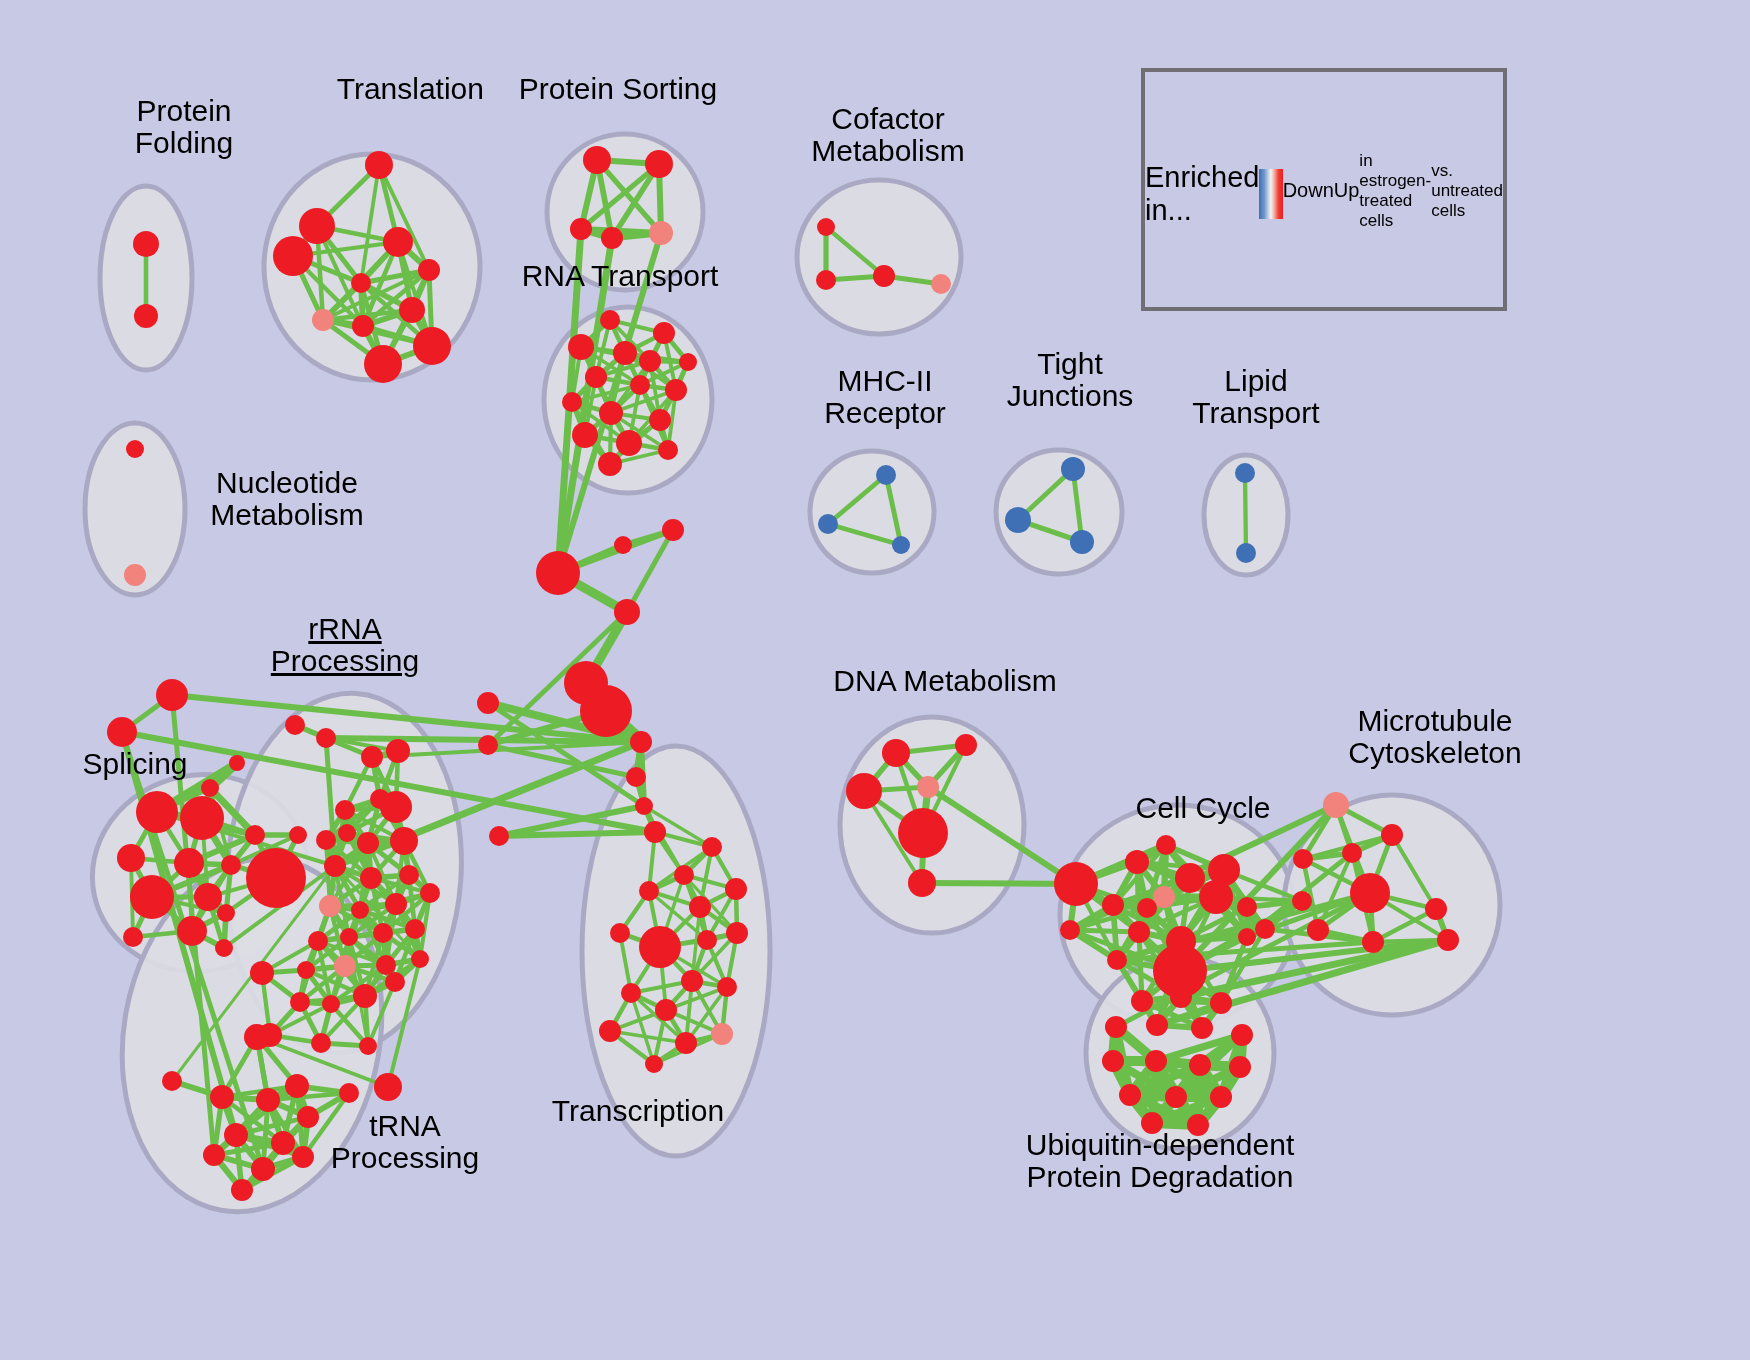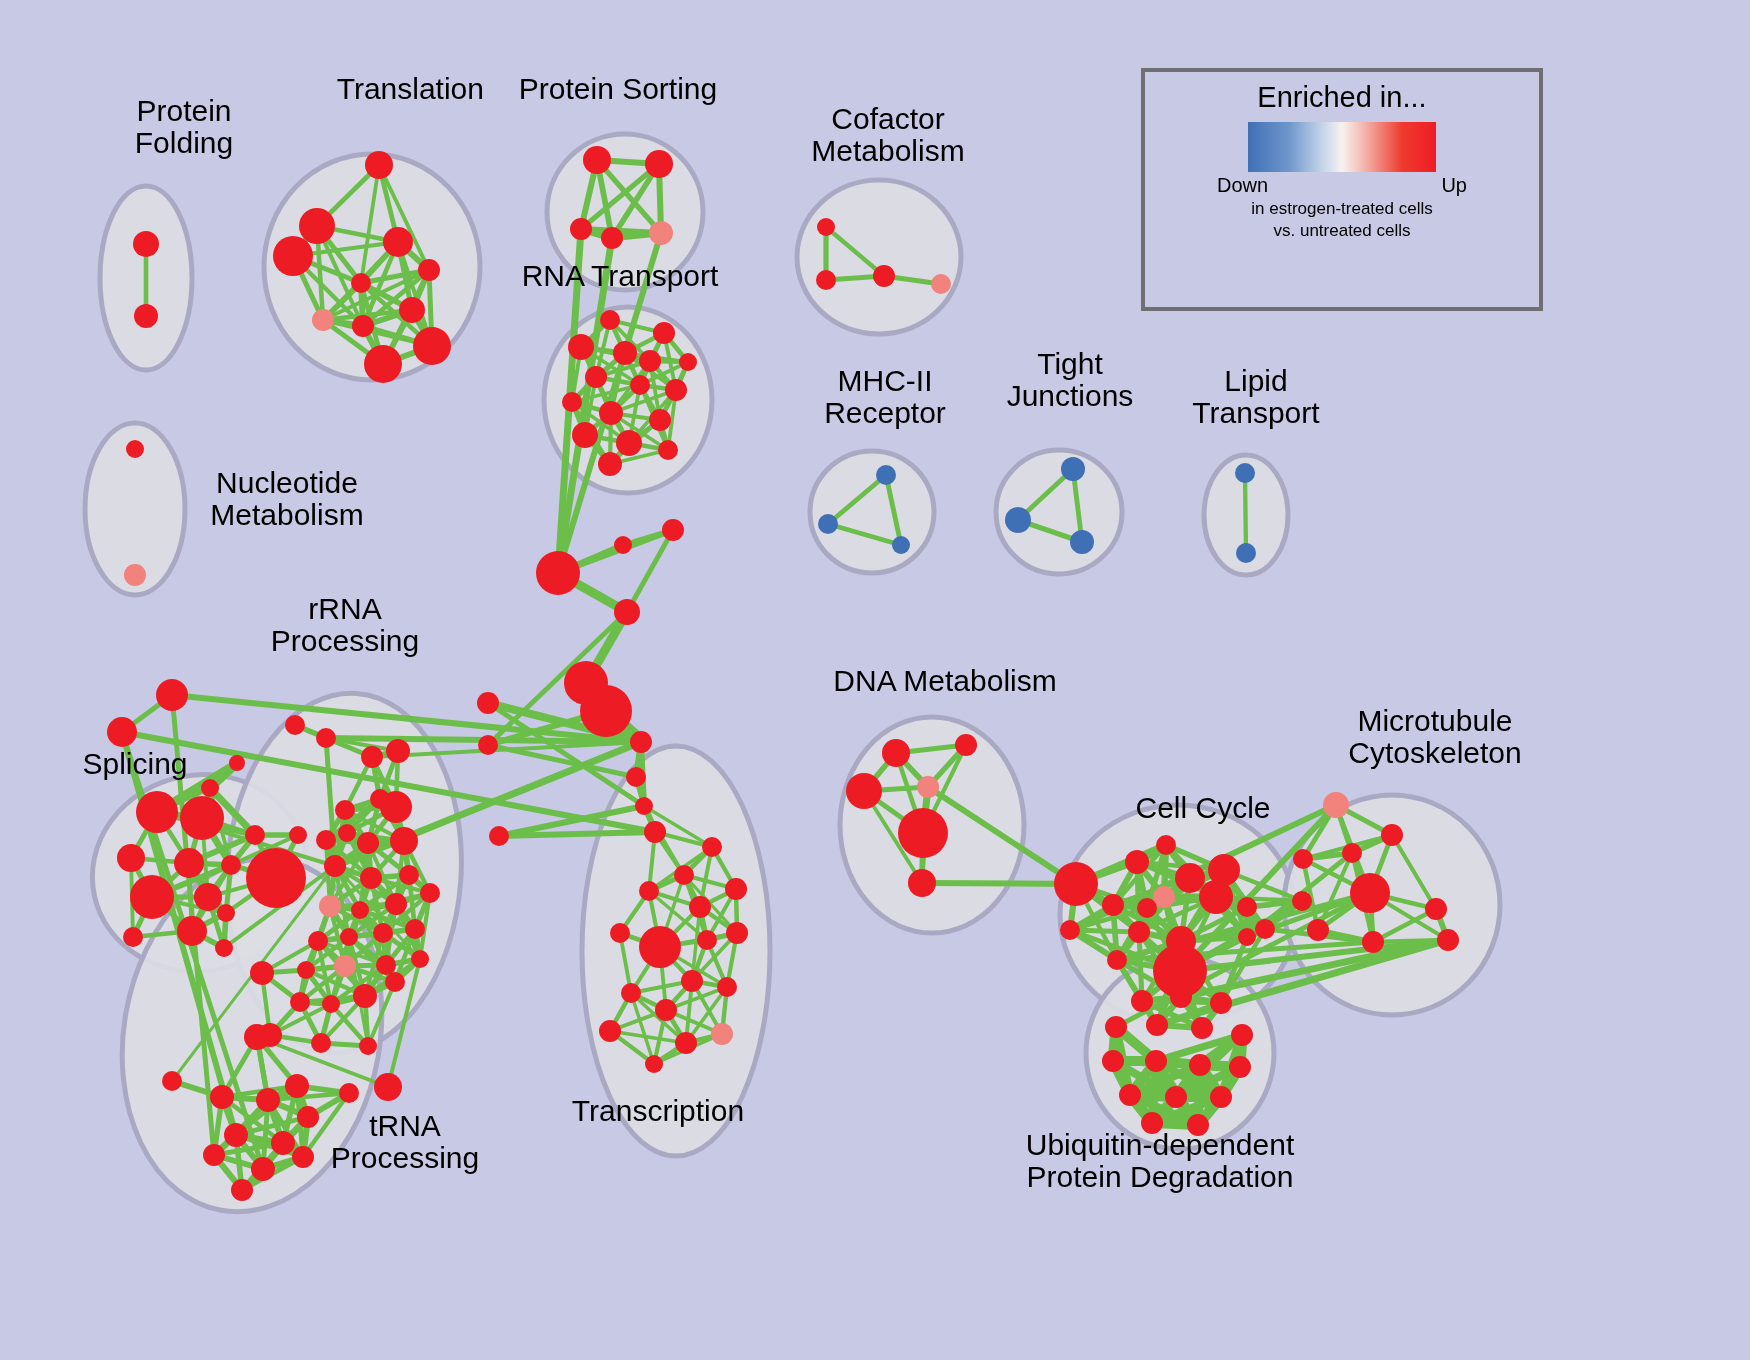--- a/index.html
+++ b/index.html
@@ -13,23 +13,23 @@
   svg#net{position:absolute;left:0;top:0;width:1750px;height:1360px;display:block;}
   .cluster-hull{fill:#dcdce4;fill-opacity:.92;stroke:#a9a9c4;stroke-width:5;}
   .edge{stroke:#6cbe4a;stroke-linecap:round;}
   .node{stroke:none;}
   .cluster-label{
     position:absolute;color:#000;font-size:30px;line-height:1.08;
     text-align:center;white-space:pre;pointer-events:none;
     font-family:"Liberation Sans","DejaVu Sans",sans-serif;
   }
   #legend{
-    position:absolute;left:1141px;top:33px;width:402px;height:243px;
+    position:absolute;left:1141px;top:33px;width:366px;height:243px;
     background:#c8c9e4;border:4px solid #6e6e73;box-sizing:border-box;
-    display:flex;flex-direction:column;align-items:center;
+    display:flex;flex-direction:row;align-items:center;
   }
   #legend-title{font-size:29px;color:#000;margin-top:9px;}
   #legend-bar{
     width:188px;height:50px;margin-top:8px;
     background:linear-gradient(to right,#3f6fb5 0%,#6f97cc 22%,#c7d6ea 40%,#f7f2f0 50%,#f3b4ac 62%,#ef3a2e 82%,#ee1c25 100%);
   }
   #legend-ends{width:250px;display:flex;justify-content:space-between;margin-top:2px;font-size:20px;}
   .legend-sub{font-size:17px;margin-top:2px;}
 </style>
 </head>
@@ -943,25 +943,25 @@
       <div class="cluster-label" style="left: 500px; top: 225px; width: 240px;">RNA Transport</div>
       <div class="cluster-label" style="left: 793px; top: 68px; width: 190px;">Cofactor
 Metabolism</div>
       <div class="cluster-label" style="left: 795px; top: 330px; width: 180px;">MHC-II
 Receptor</div>
       <div class="cluster-label" style="left: 985px; top: 313px; width: 170px;">Tight
 Junctions</div>
       <div class="cluster-label" style="left: 1166px; top: 330px; width: 180px;">Lipid
 Transport</div>
       <div class="cluster-label" style="left: 55px; top: 713px; width: 160px;">Splicing</div>
-      <div class="cluster-label" style="left: 250px; top: 558px; width: 190px;">rRNA
+      <div class="cluster-label" style="left: 250px; top: 578px; width: 190px; text-decoration: underline;">rRNA
 Processing</div>
       <div class="cluster-label" style="left: 310px; top: 1075px; width: 190px;">tRNA
 Processing</div>
-      <div class="cluster-label" style="left: 548px; top: 1060px; width: 220px;">Transcription</div>
+      <div class="cluster-label" style="left: 528px; top: 1060px; width: 220px;">Transcription</div>
       <div class="cluster-label" style="left: 820px; top: 630px; width: 250px;">DNA Metabolism</div>
       <div class="cluster-label" style="left: 1108px; top: 757px; width: 190px;">Cell Cycle</div>
       <div class="cluster-label" style="left: 1310px; top: 670px; width: 250px;">Microtubule
 Cytoskeleton</div>
       <div class="cluster-label" style="left: 995px; top: 1094px; width: 330px;">Ubiquitin-dependent
 Protein Degradation</div>
     </div>
 
   <div id="legend">
     <div id="legend-title">Enriched in...</div>

